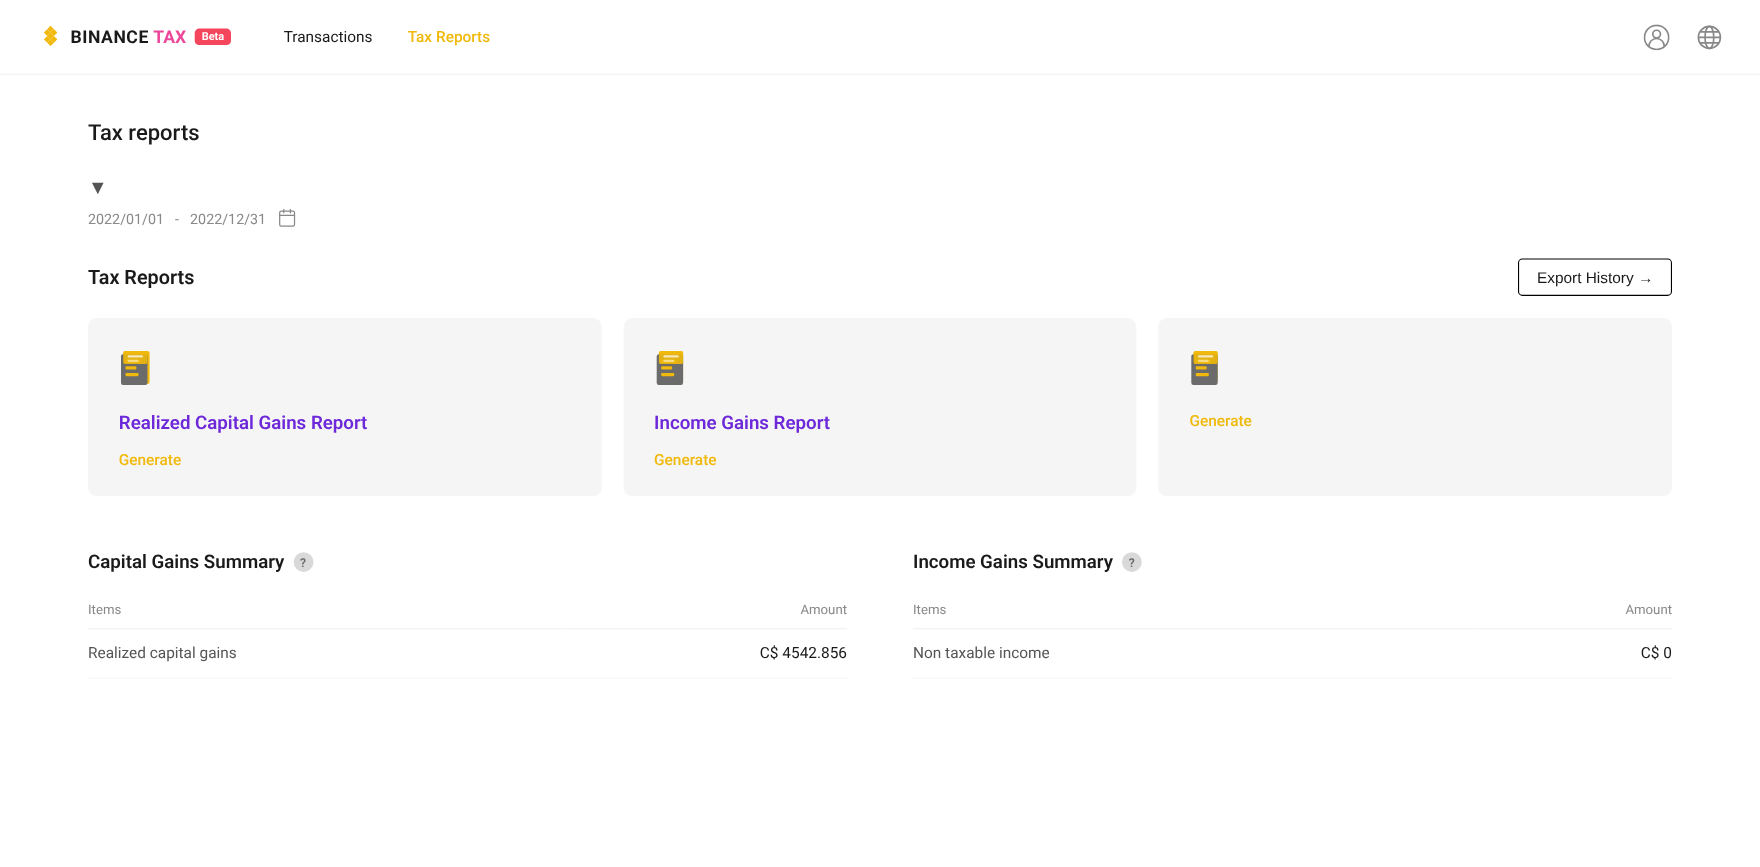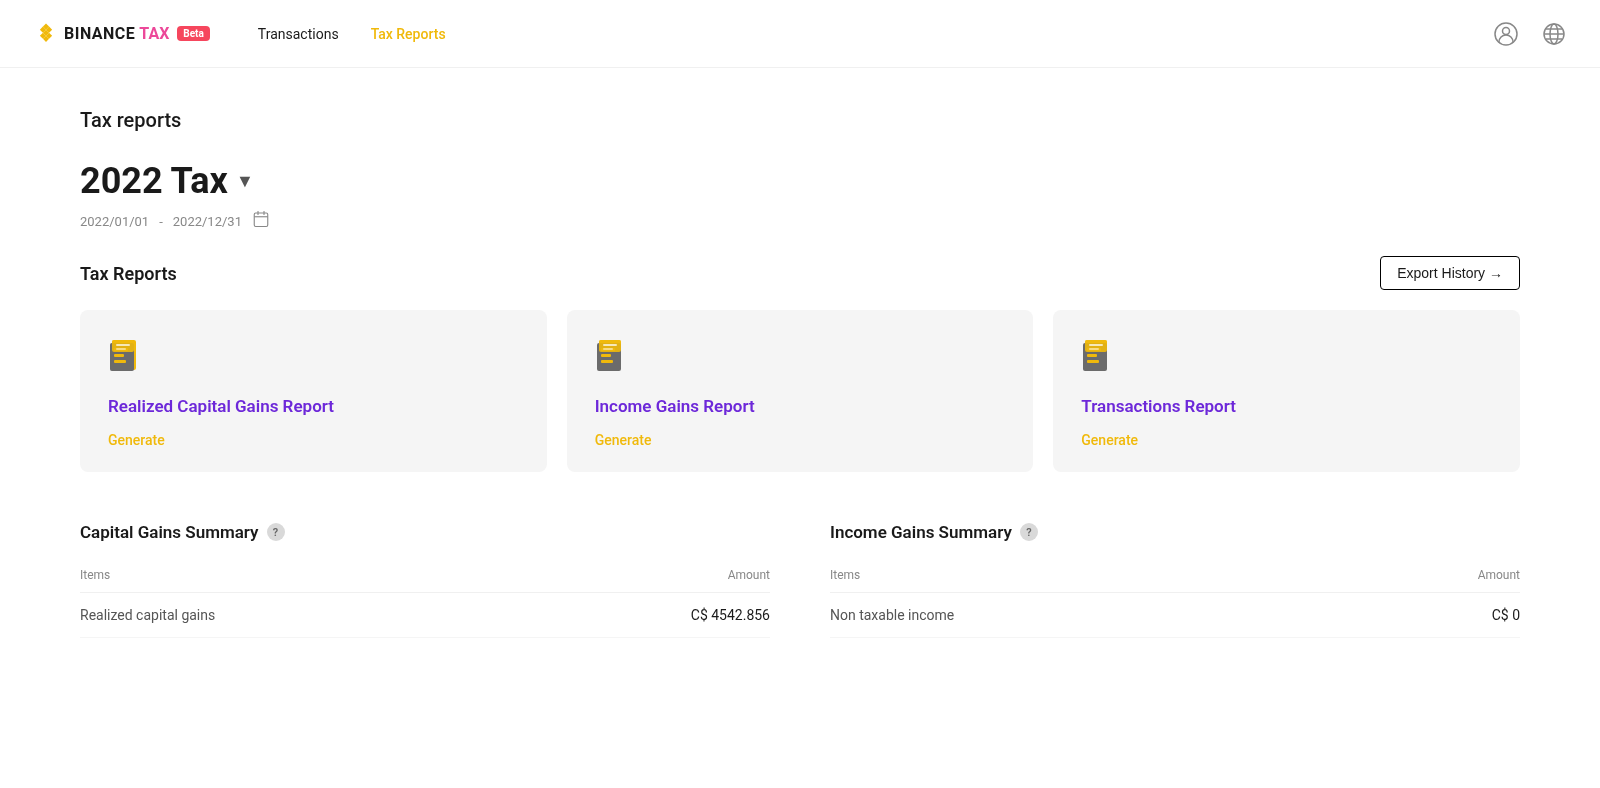--- a/index.html
+++ b/index.html
@@ -281,21 +281,20 @@
       </svg>
     </div>
   </div>
 </nav>
 
 <div class="main-content">
 
   <h2 class="page-title">Tax reports</h2>
 
   <div class="year-selector">
-    <span class="year-label">2022 Tax</span>
     <span class="chevron-down">▼</span>
   </div>
 
   <div class="date-range">
     <span class="date-text">2022/01/01</span>
     <span class="date-text">-</span>
     <span class="date-text">2022/12/31</span>
     <span class="calendar-icon">
       <svg width="18" height="18" viewBox="0 0 24 24" fill="none" xmlns="http://www.w3.org/2000/svg">
         <rect x="3" y="4" width="18" height="18" rx="2" stroke="#888" stroke-width="1.5"></rect>
@@ -349,21 +348,20 @@
       <svg class="report-icon" viewBox="0 0 36 36" fill="none" xmlns="http://www.w3.org/2000/svg">
         <rect x="4" y="2" width="22" height="28" rx="2" fill="#F0B90B" opacity="0.9"></rect>
         <rect x="2" y="5" width="24" height="28" rx="2" fill="#6b6b6b"></rect>
         <rect x="6" y="10" width="14" height="3" rx="1" fill="#F0B90B"></rect>
         <rect x="6" y="16" width="10" height="3" rx="1" fill="#F0B90B"></rect>
         <rect x="6" y="22" width="12" height="3" rx="1" fill="#F0B90B"></rect>
         <rect x="4" y="2" width="22" height="12" rx="2" fill="#F0B90B" opacity="0.9"></rect>
         <rect x="8" y="6" width="14" height="2" rx="1" fill="#fff" opacity="0.7"></rect>
         <rect x="8" y="10" width="10" height="2" rx="1" fill="#fff" opacity="0.5"></rect>
       </svg>
-      <div class="report-name">Transactions Report</div>
       <div class="generate-link">Generate</div>
     </div>
 
   </div>
 
   <div class="summary-sections">
 
     <div>
       <div class="summary-section-title">
         <span>Capital Gains Summary</span>

